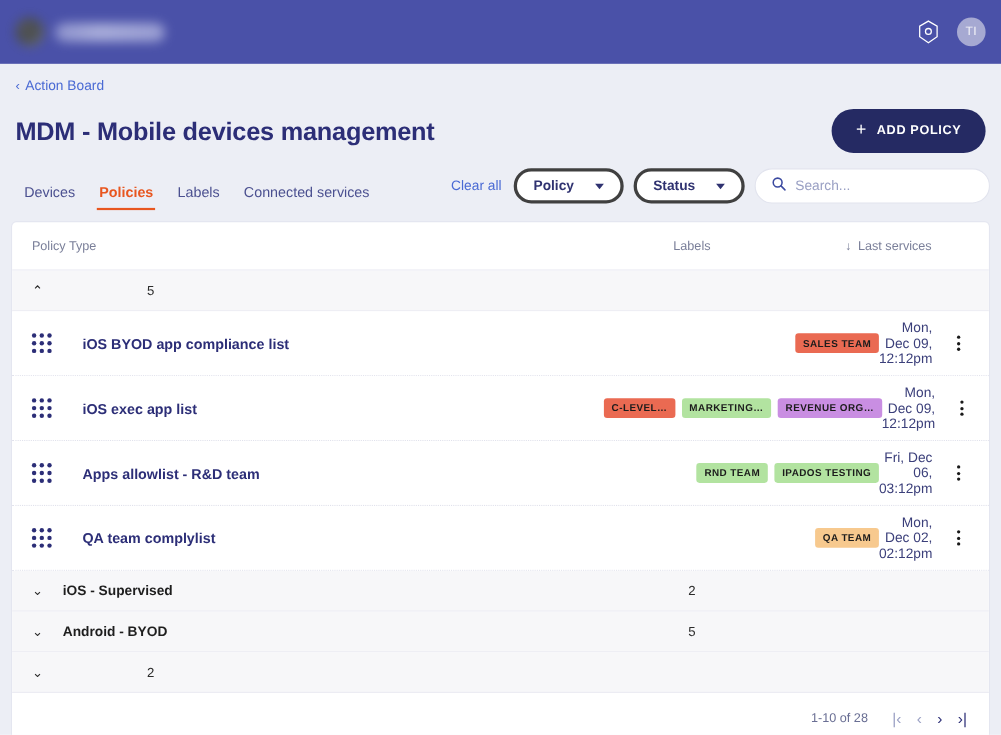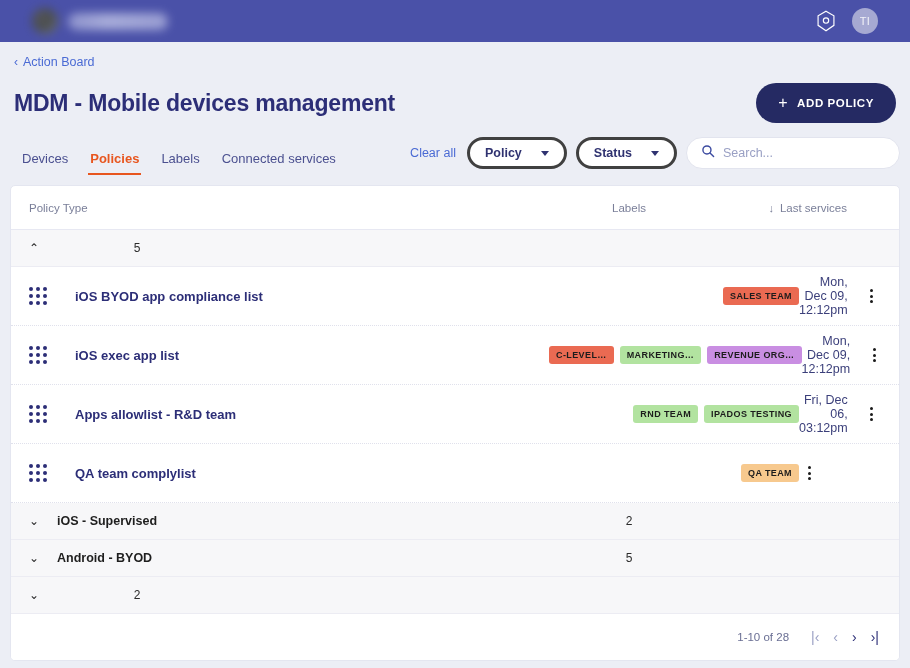--- a/index.html
+++ b/index.html
@@ -7,25 +7,25 @@
   body {
     width: 910px;
     height: 668px;
     background: #eceef5;
     font-family: "Liberation Sans", sans-serif;
     overflow: hidden;
   }
 
   
   .appbar {
-    height: 42px;
+    height: 58px;
     background: #4a51a8;
     display: flex;
     align-items: center;
-    padding: 0 32px;
+    padding: 0 14px;
     position: relative;
   }
   .brand-block {
     display: flex;
     align-items: center;
     gap: 10px;
     filter: blur(5px);
     opacity: .85;
   }
   .brand-mark {
@@ -494,20 +494,21 @@
         <i></i>
         <i></i>
         <i></i>
         <i></i>
         <i></i>
       </span>
     <span class="pname">QA team complylist</span>
     <span class="plabels">
       <span class="badge" style="background:#f7c98e">QA TEAM</span>
     </span>
+    <span class="pdate">Mon, Dec 02, 02:12pm</span>
     <span class="kebab">
         <i></i>
         <i></i>
         <i></i>
       </span>
   </div>
 
   <div class="grow">
     <span class="chev">⌄</span>
     <span class="gname">iOS - Supervised</span>

